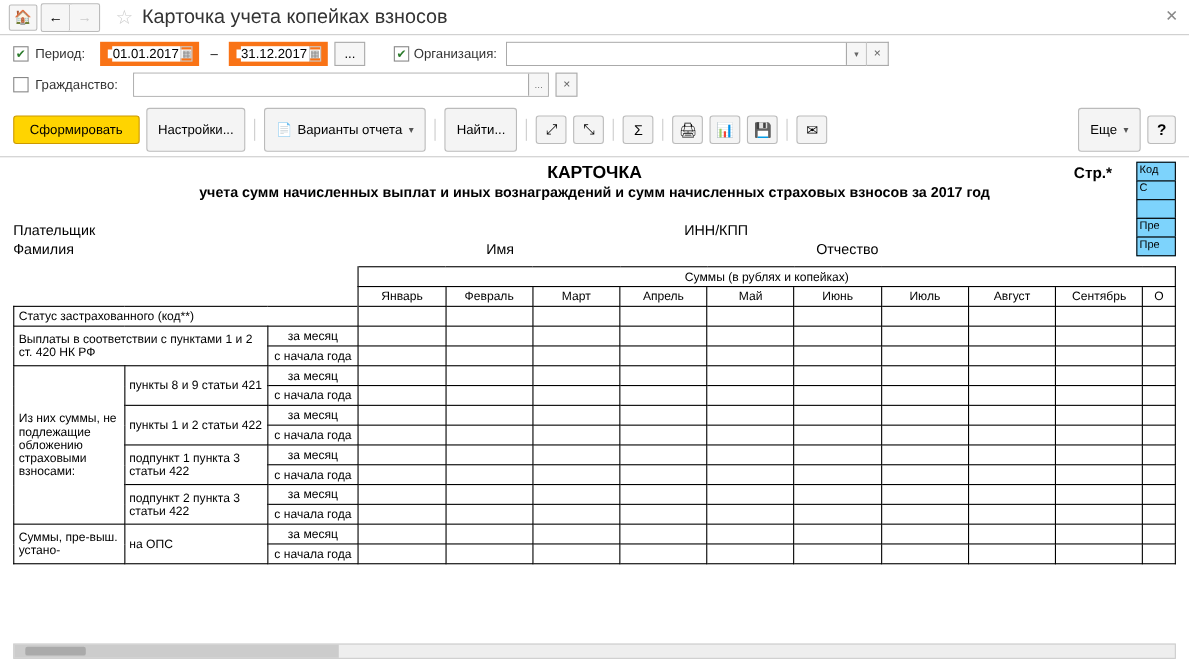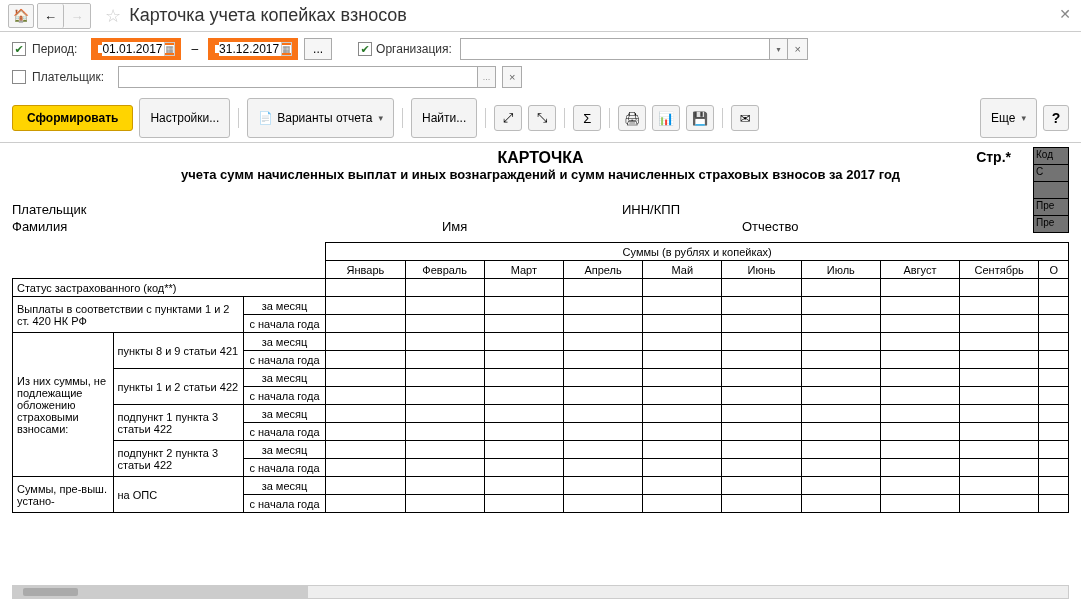--- a/index.html
+++ b/index.html
@@ -22,33 +22,33 @@
 .dash { margin: 0 4px; }
 .dots-btn { width: 28px; height: 22px; border: 1px solid #aaa; background: #f6f6f6; display: inline-flex; align-items: center; justify-content: center; cursor: pointer; }
 .org-field { flex: 1; display: flex; align-items: center; max-width: 450px; margin-left: 20px; }
 .org-input { flex: 1; height: 22px; border: 1px solid #aaa; background: #fff; display: flex; }
 .org-input input { flex: 1; border: none; outline: none; padding: 2px 4px; font-size: 12px; }
 .dropdown-toggle { width: 18px; border-left: 1px solid #aaa; display: flex; align-items: center; justify-content: center; font-size: 8px; color: #666; background: #f6f6f6; cursor: pointer; }
 .clear-btn { width: 20px; height: 22px; border: 1px solid #aaa; border-left: none; background: #f6f6f6; display: flex; align-items: center; justify-content: center; font-size: 11px; color: #666; cursor: pointer; }
 .employee-input { width: 378px; height: 22px; border: 1px solid #aaa; background: #fff; display: flex; }
 .employee-input input { flex: 1; border: none; outline: none; padding: 2px 4px; }
 .toolbar { display: flex; align-items: center; padding: 4px 12px; gap: 6px; border-bottom: 1px solid #ccc; }
-.btn-yellow { background: #ffd400; border: 1px solid #cc9900; height: 26px; padding: 0 14px; font-size: 12px; font-weight: bold; cursor: pointer; border-radius: 3px; }
+.btn-yellow { background: #ffd400; border: 1px solid #cc9900; height: 26px; padding: 0 14px; font-size: 12px; font-weight: normal; cursor: pointer; border-radius: 3px; }
 .btn { background: #f4f4f4; border: 1px solid #bbb; height: 40px; padding: 0 10px; font-size: 12px; cursor: pointer; border-radius: 3px; display: inline-flex; align-items: center; gap: 4px; }
 .icon-btn { width: 28px; height: 26px; border: 1px solid #bbb; background: #f4f4f4; display: inline-flex; align-items: center; justify-content: center; cursor: pointer; border-radius: 3px; font-size: 13px; }
 .toolbar-spacer { flex: 1; }
 .sep { width: 1px; height: 20px; background: #ccc; margin: 0 2px; }
 .help-btn { width: 26px; height: 26px; border: 1px solid #bbb; background: #f4f4f4; border-radius: 3px; font-size: 14px; font-weight: bold; cursor: pointer; }
 .report-area { padding: 6px 0 0 0; height: 445px; overflow: auto; position: relative; }
 .report-inner { padding: 0 12px; }
 .report-title { text-align: center; font-weight: bold; font-size: 16px; }
 .report-subtitle { text-align: center; font-weight: bold; font-size: 13px; margin-bottom: 20px; }
 .page-label { position: absolute; right: 70px; top: 6px; font-weight: bold; font-size: 14px; }
 .side-cells { position: absolute; right: 12px; top: 4px; }
-.side-cells div { border: 1px solid #000; width: 36px; height: 18px; margin-bottom: -1px; font-size: 10px; padding: 1px 2px; overflow: hidden; background: #737373; }
+.side-cells div { border: 1px solid #000; width: 36px; height: 18px; margin-bottom: -1px; font-size: 10px; padding: 1px 2px; overflow: hidden; background: #7dd3fc; }
 .info-block { margin: 4px 0 8px 0; font-size: 13px; }
 .info-row { display: flex; margin-bottom: 2px; }
 .info-cell { display: inline-block; }
 .data-table { border-collapse: collapse; width: 100%; font-size: 11px; }
 .data-table td, .data-table th { border: 1px solid #000; padding: 2px 4px; text-align: center; height: 18px; vertical-align: middle; }
 .data-table .hdr { font-weight: normal; }
 .data-table .left { text-align: left; }
 .scroll-h { position: absolute; bottom: 4px; left: 12px; right: 12px; height: 14px; background: #eee; border: 1px solid #ccc; }
 .scroll-h .thumb { position: absolute; left: 0; top: 0; bottom: 0; width: 28%; background: #ccc; }
 .scroll-h .thumb2 { position: absolute; left: 10px; top: 2px; bottom: 2px; width: 55px; background: #aaa; border-radius: 2px; }
@@ -88,21 +88,21 @@
     <div class="org-input">
       <input value="" style="">
       <span class="dropdown-toggle">▾</span>
     </div>
     <span class="clear-btn">×</span>
   </div>
 </div>
 
 <div class="filter-row" style="padding-top:0">
   <span class="chk"></span>
-  <span class="lbl">Плательщик:</span>
+  <span class="lbl">Гражданство:</span>
   <div class="employee-input">
     <input value="" style="">
     <span class="dropdown-toggle">…</span>
   </div>
   <span class="clear-btn" style="border-left:1px solid #aaa">×</span>
 </div>
 
 <div class="toolbar">
   <button class="btn-yellow">Сформировать</button>
   <button class="btn">Настройки...</button>

